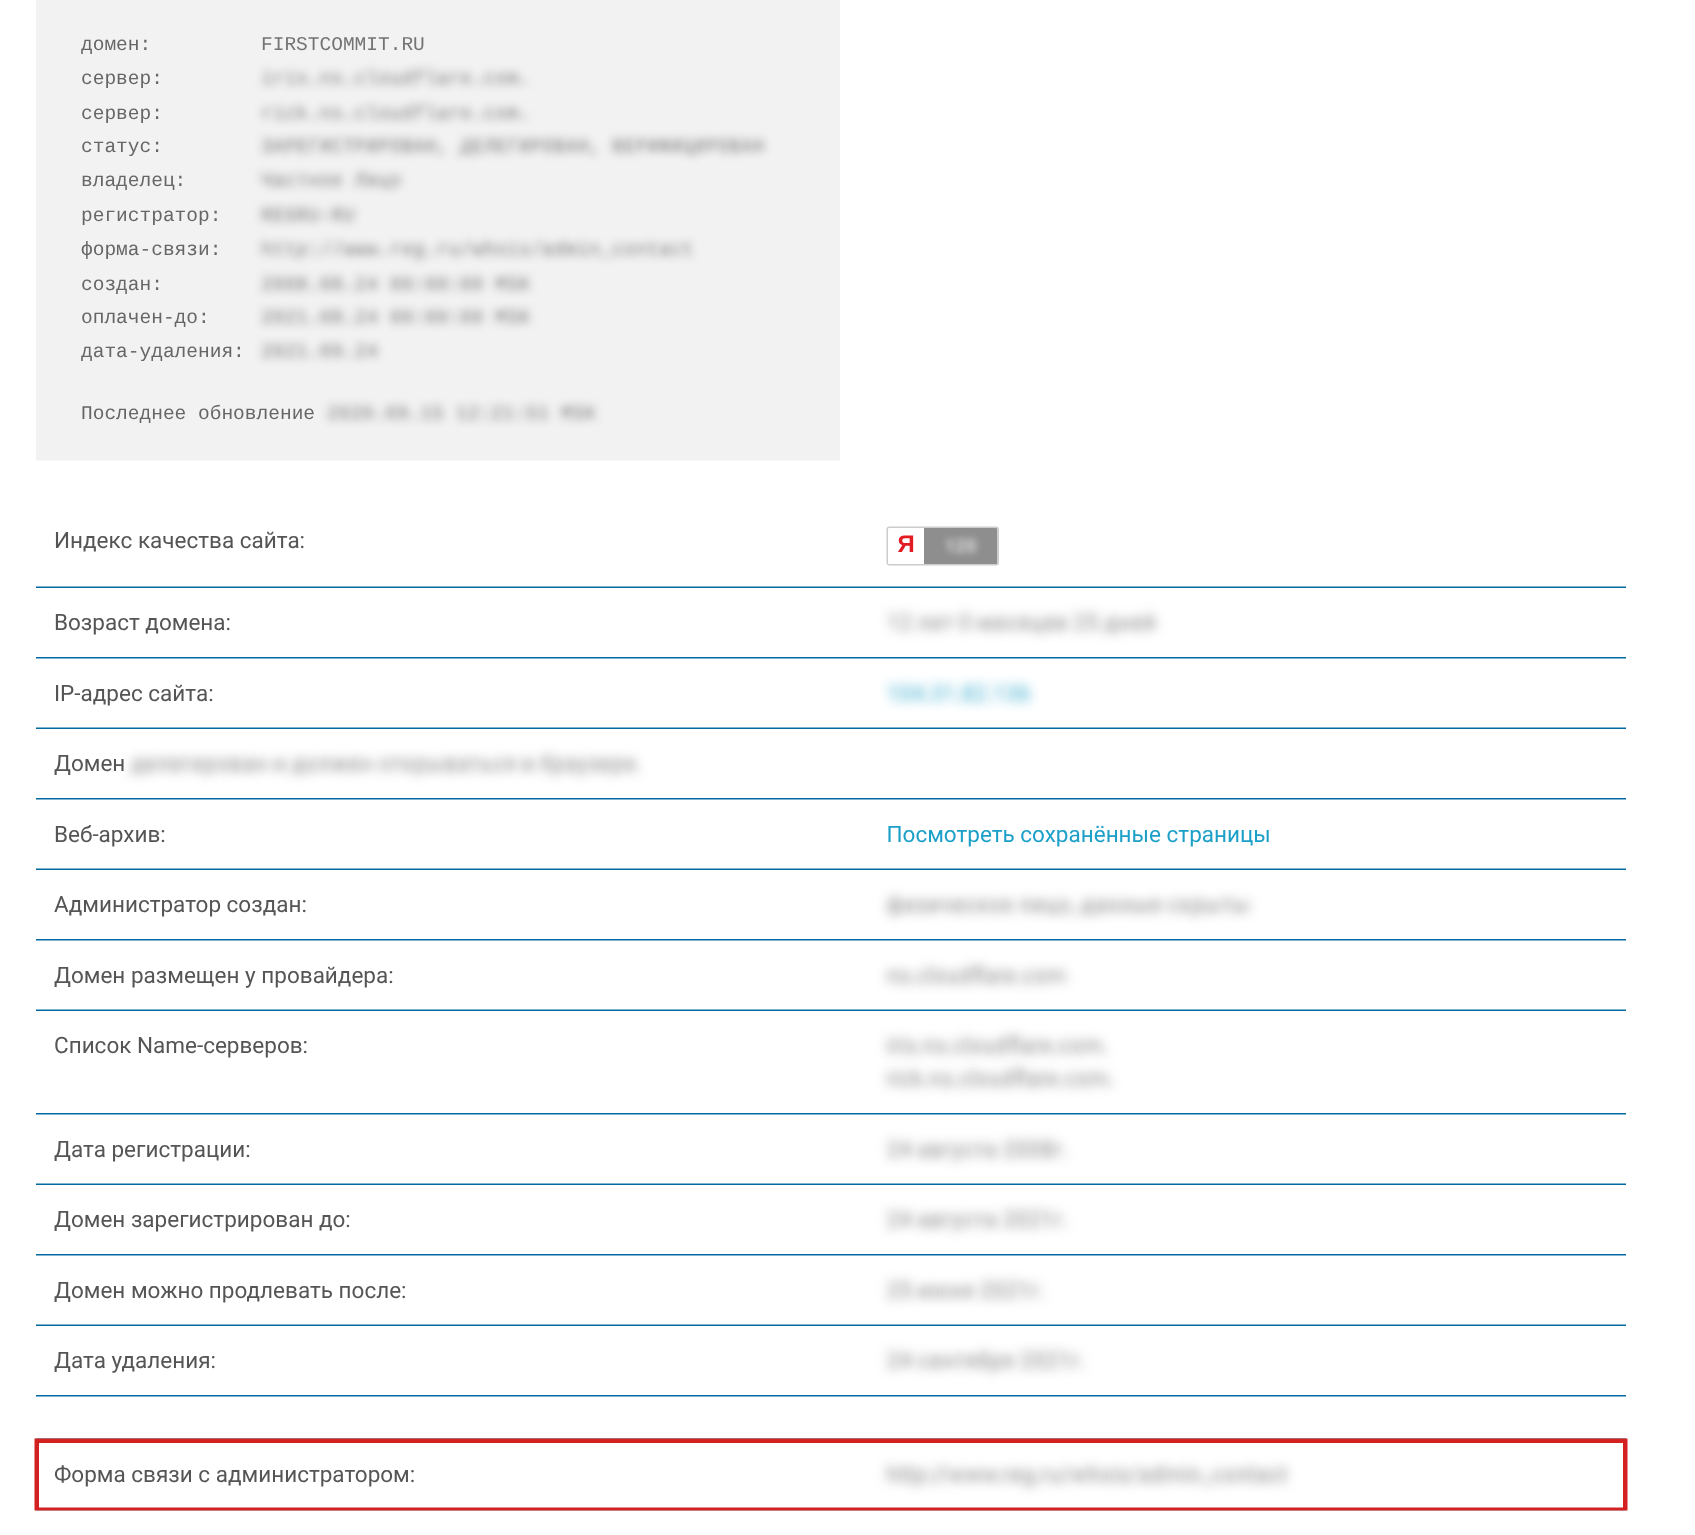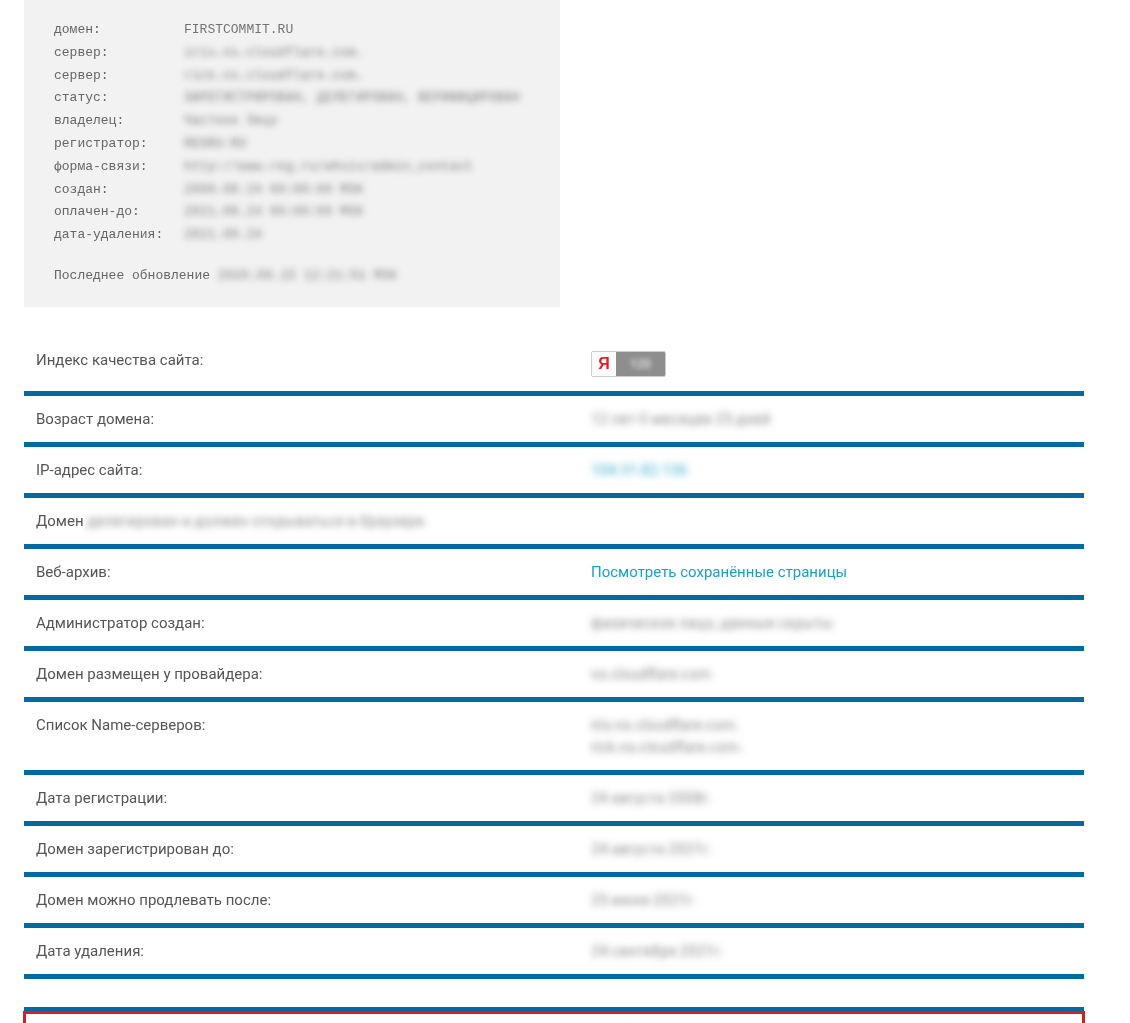--- a/index.html
+++ b/index.html
@@ -18,21 +18,20 @@
       padding: 20px 30px;
       margin: 0 0 30px 24px;
       width: 536px;
       font-family: "Courier New", Courier, monospace;
       font-size: 13px;
       line-height: 1.6;
     }
     .whois-row {
       display: flex;
       margin-bottom: 2px;
-      gap: 10px;
     }
     .whois-key {
       color: #666;
       width: 120px;
       flex-shrink: 0;
     }
     .whois-val {
       color: #737373;
     }
     .whois-val.blurred {
@@ -49,21 +48,21 @@
       text-shadow: 0 0 6px rgba(110,110,110,0.9);
       user-select: none;
     }
     .details {
       margin: 0 24px;
       width: 1060px;
     }
     .detail-row {
       display: flex;
       padding: 14px 12px;
-      border-bottom: 5px solid #0369a1;
+      border-bottom: 1px solid #0369a1;
       align-items: flex-start;
     }
     .detail-label {
       width: 555px;
       flex-shrink: 0;
       color: #555;
       font-size: 15px;
     }
     .detail-value {
       color: #555;

